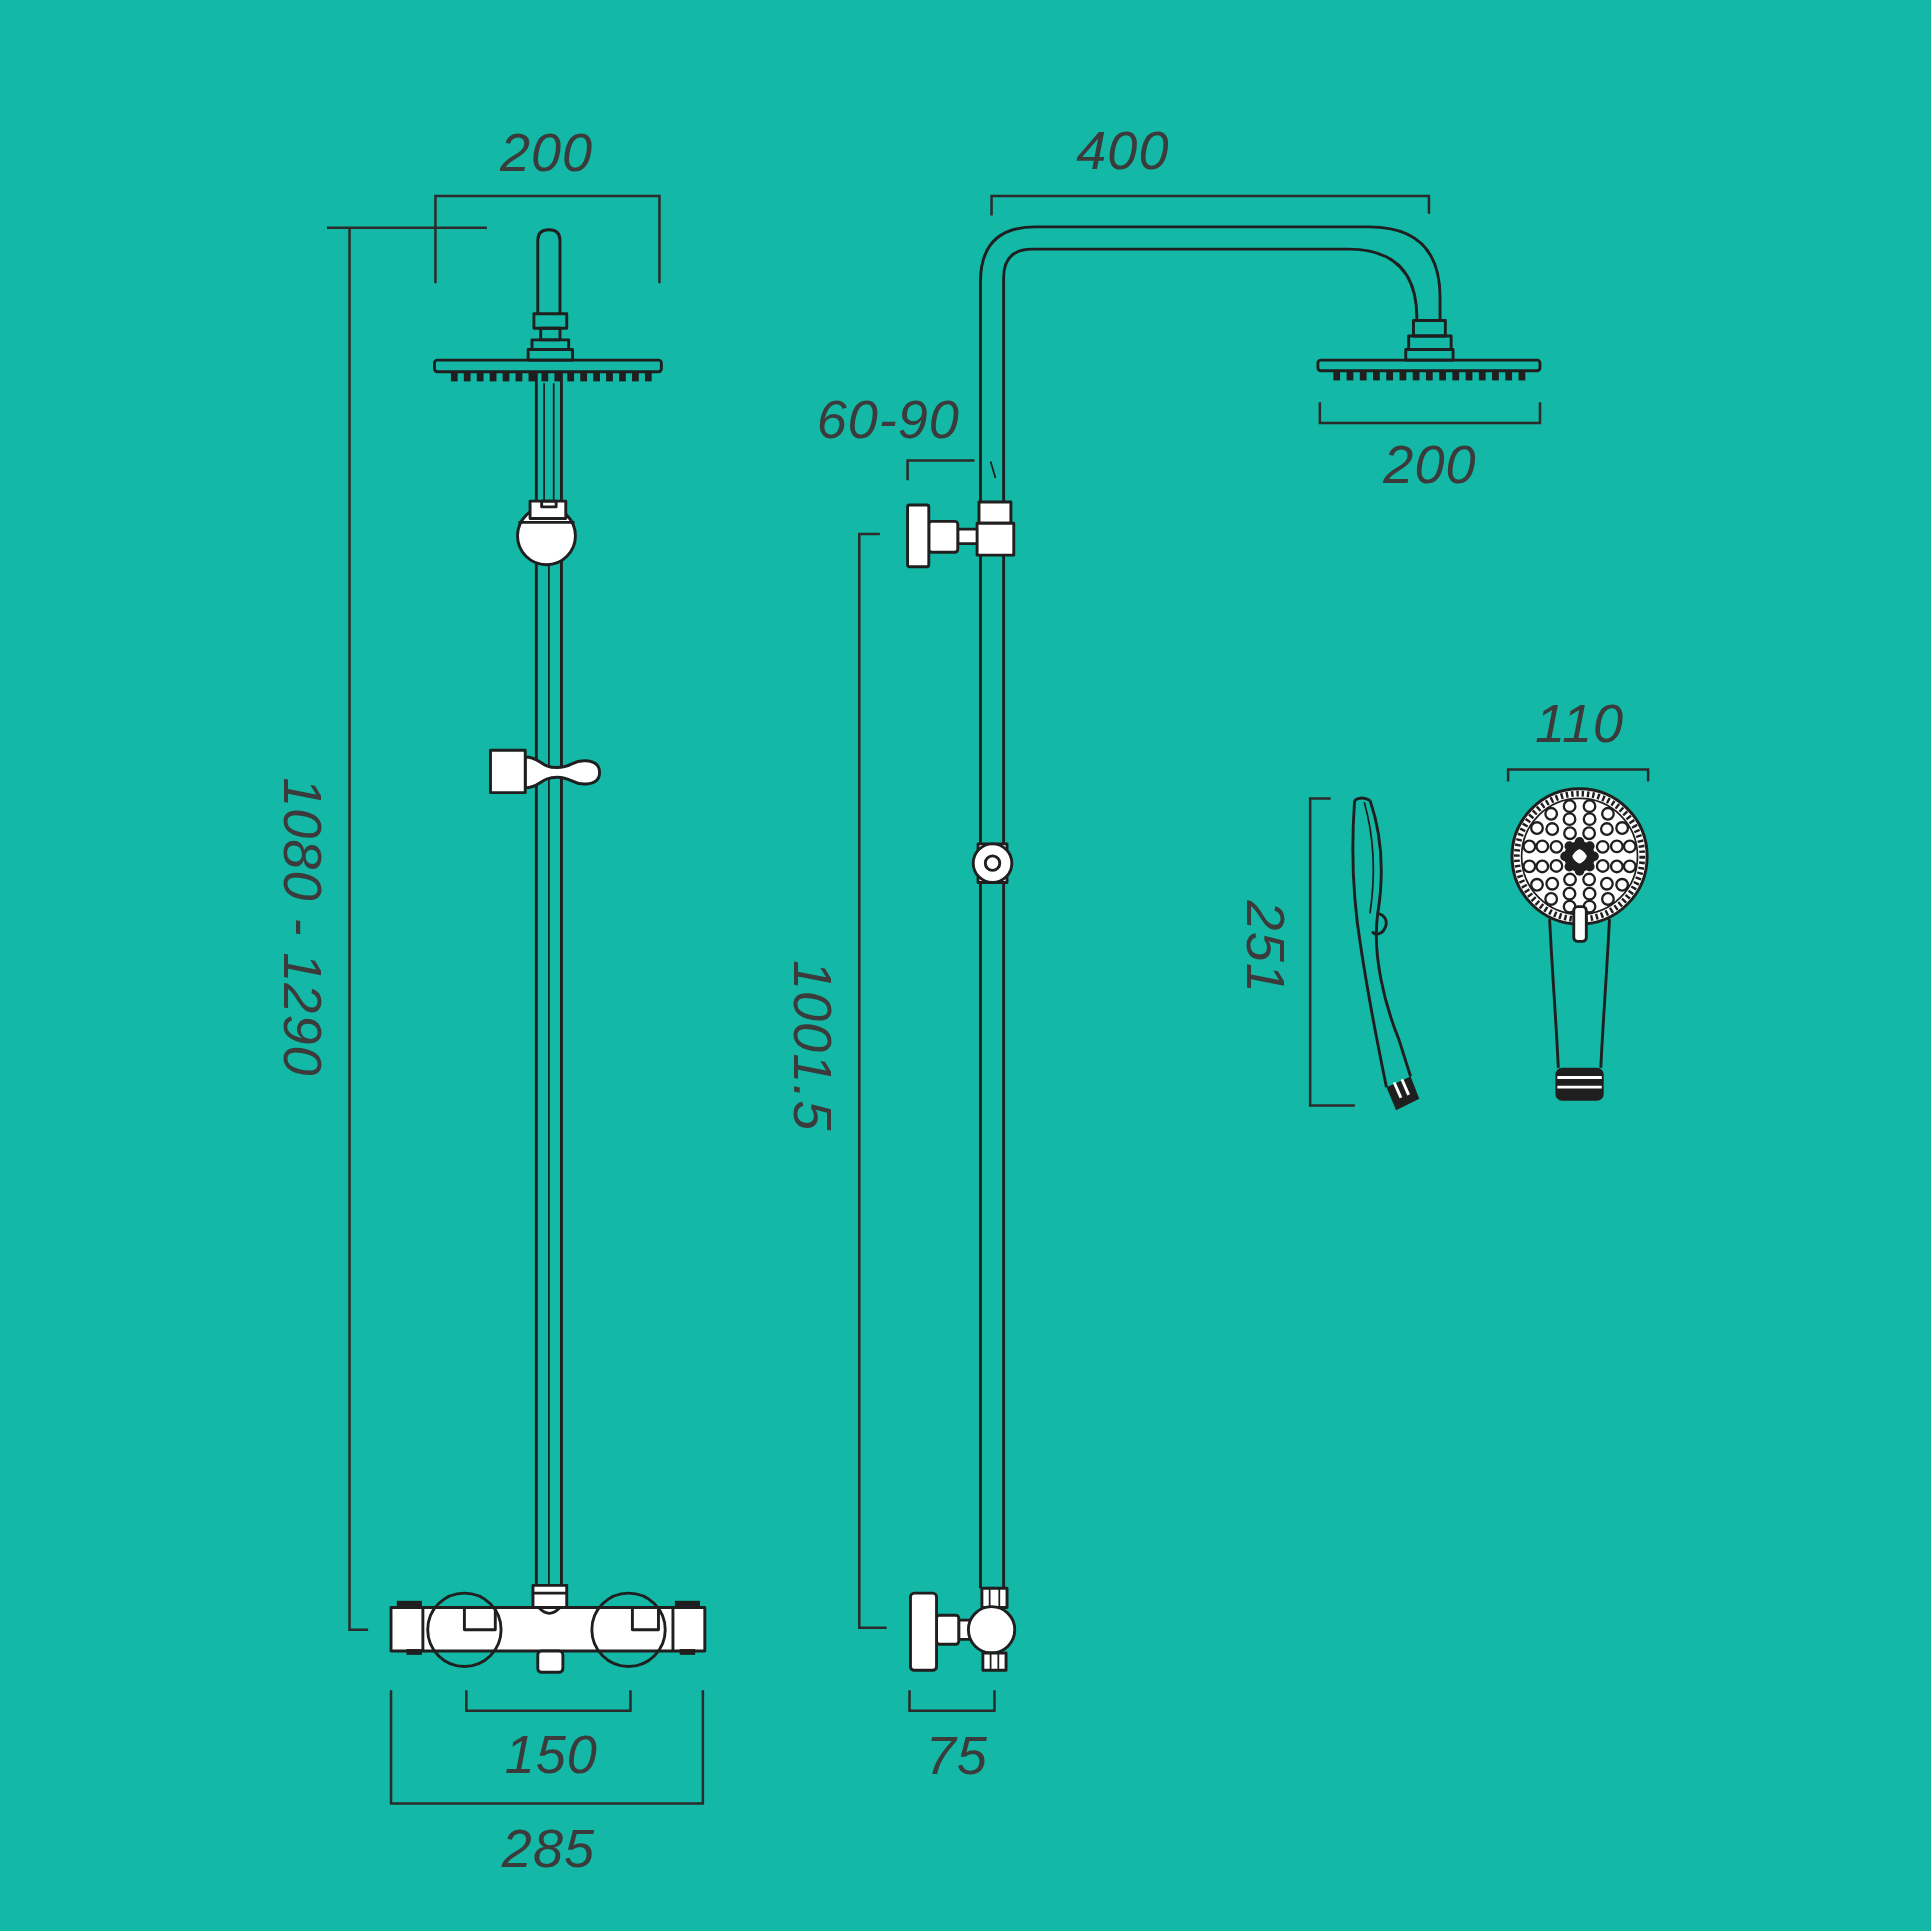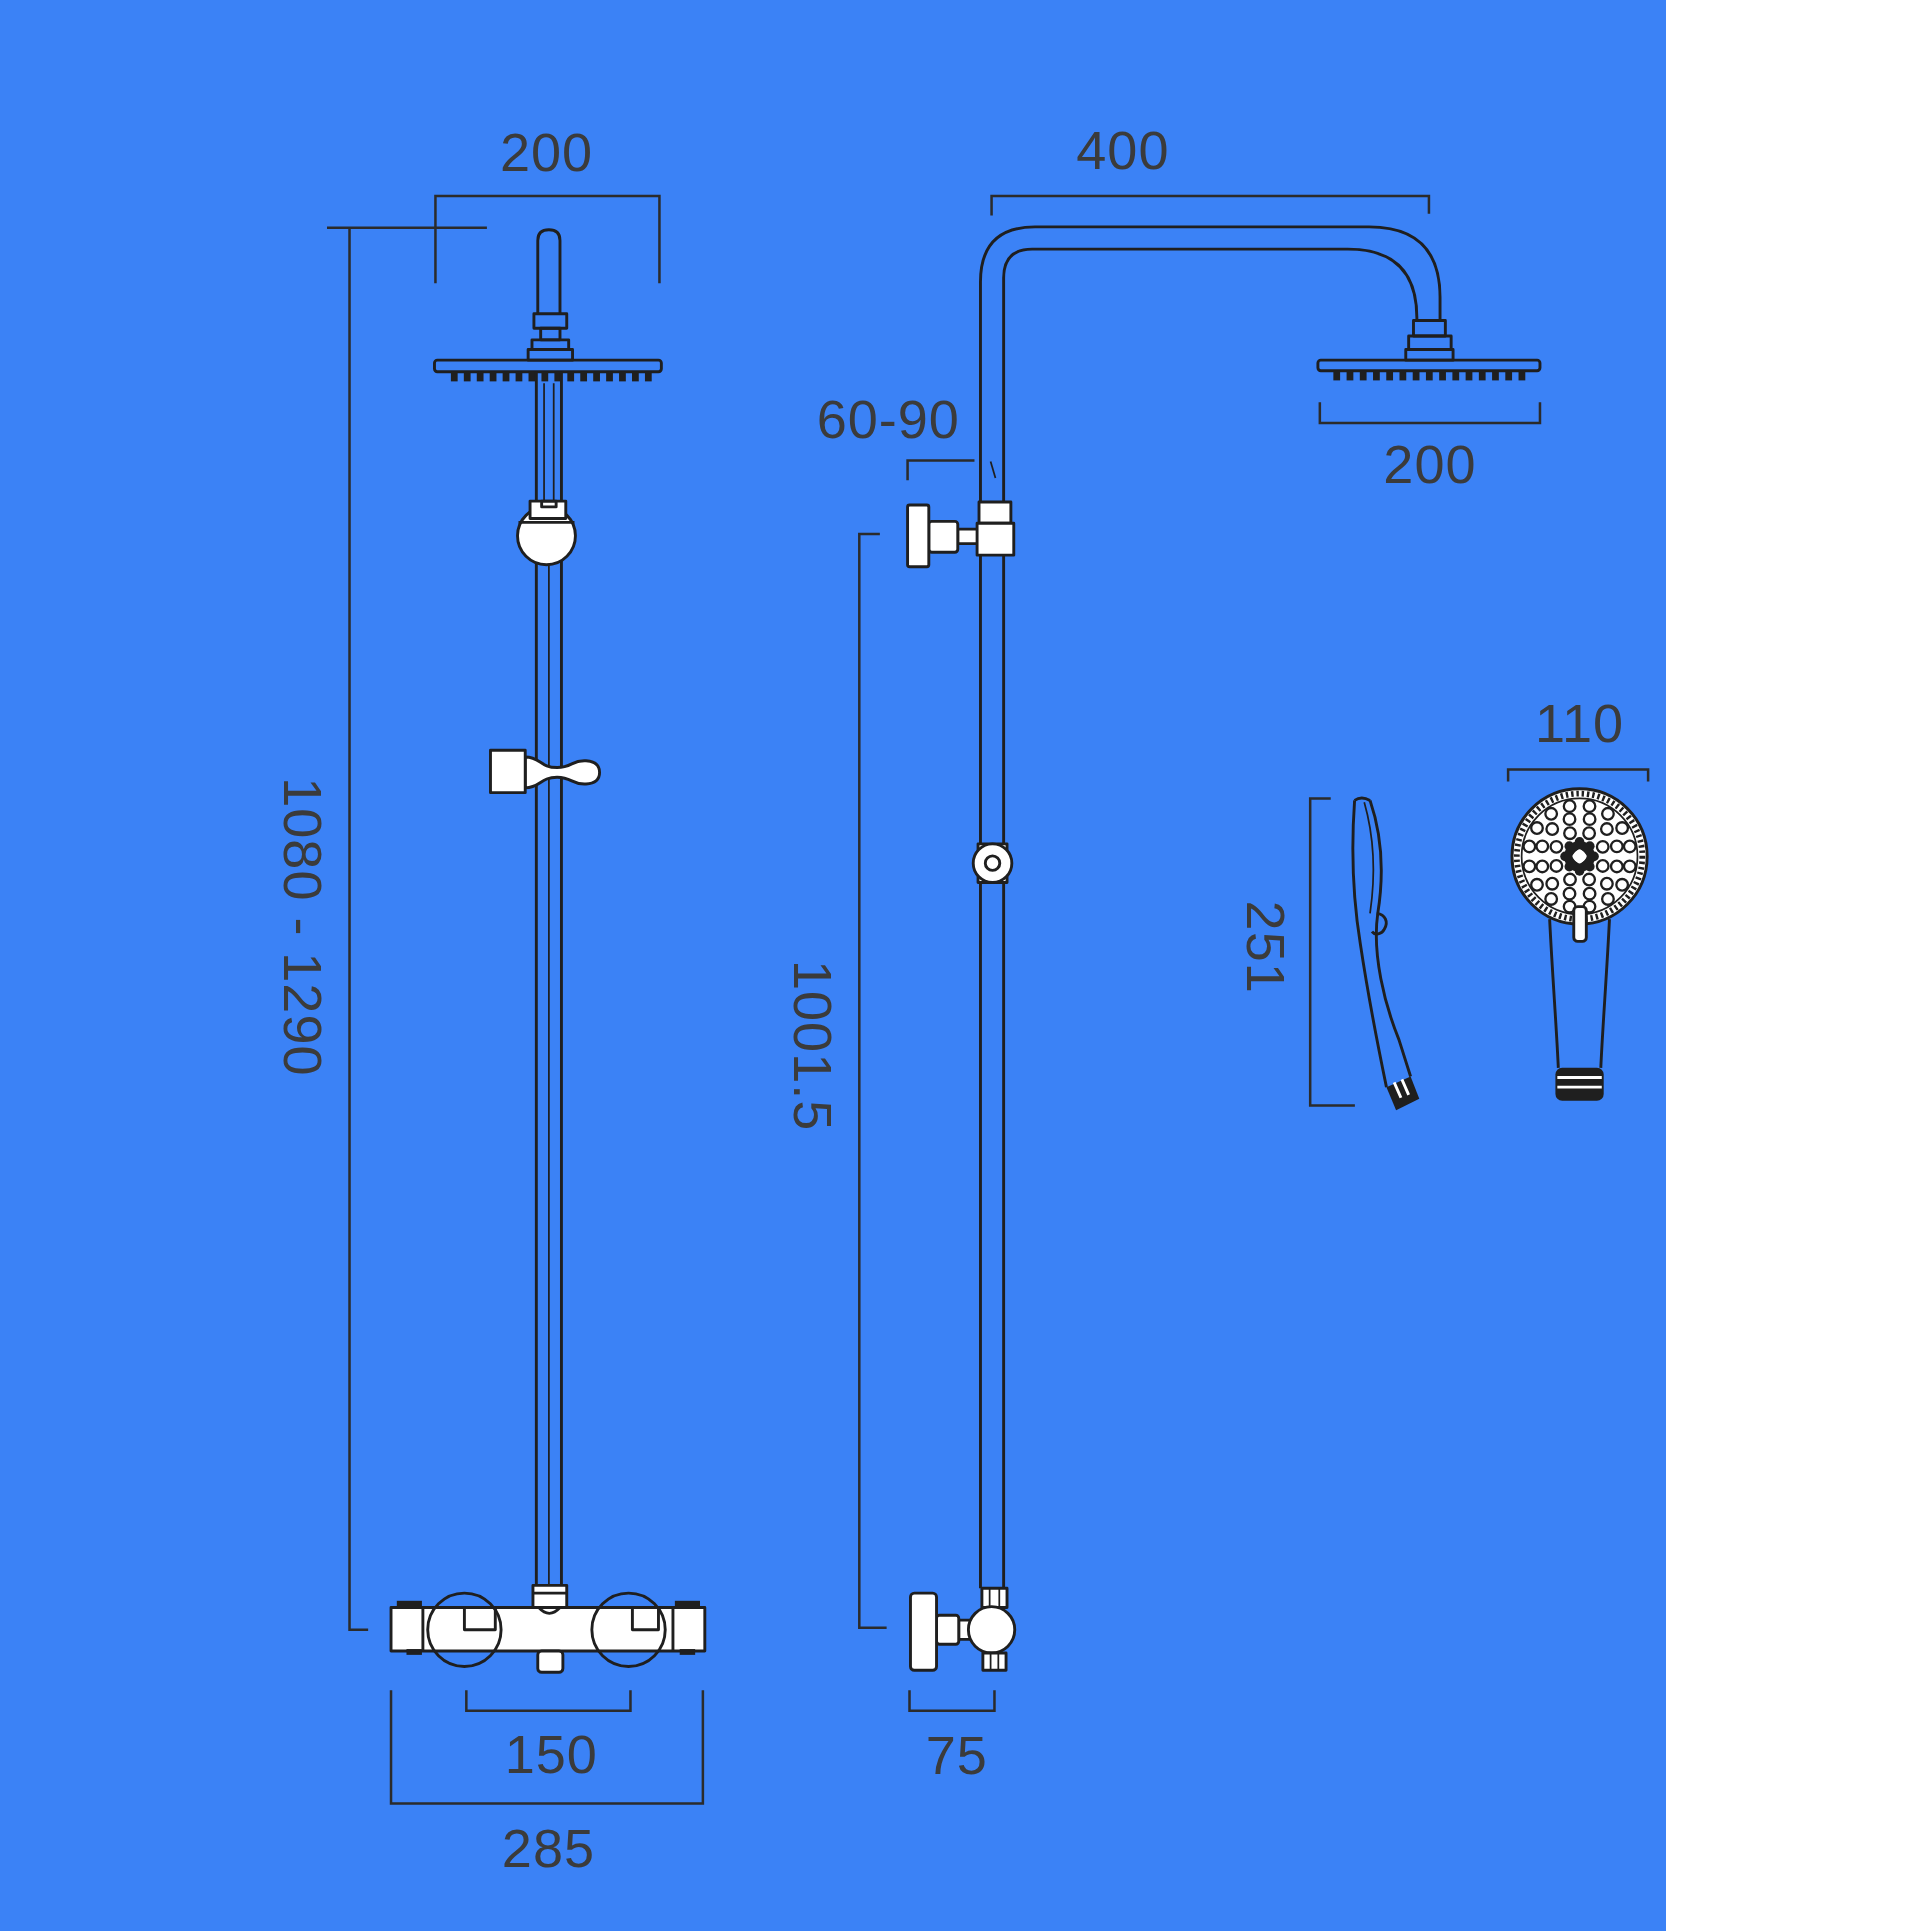--- a/index.html
+++ b/index.html
@@ -1,17 +1,17 @@
 <!DOCTYPE html>
 <html><head>
 <meta charset="utf-8">
 <style>
   html,body{margin:0;padding:0;background:#ffffff;}
   body{font-family:"Liberation Sans", sans-serif;}
-  .canvas-wrap{width:1666px;height:1931px;background:#3b82f6;position:relative;}
+  .canvas-wrap{width:1931px;height:1931px;background:#14b8a6;position:relative;font-style:italic;}
   svg{display:block;}
   .part{fill:none;stroke:#1f1f1f;stroke-width:3;stroke-linejoin:round;stroke-linecap:butt;}
   .part-thin{fill:none;stroke:#1f1f1f;stroke-width:1.8;}
   .part-white{fill:#ffffff;stroke:#1f1f1f;stroke-width:3;stroke-linejoin:round;}
   .part-dark{fill:#1f1f1f;stroke:none;}
   .dim{fill:none;stroke:#2b2b2b;stroke-width:2.6;stroke-linecap:square;}
   .dim-label{fill:#3b3b3b;font-size:56px;letter-spacing:1px;}
   .rib{stroke:#ffffff;stroke-width:3;fill:none;}
 </style>
 </head>

